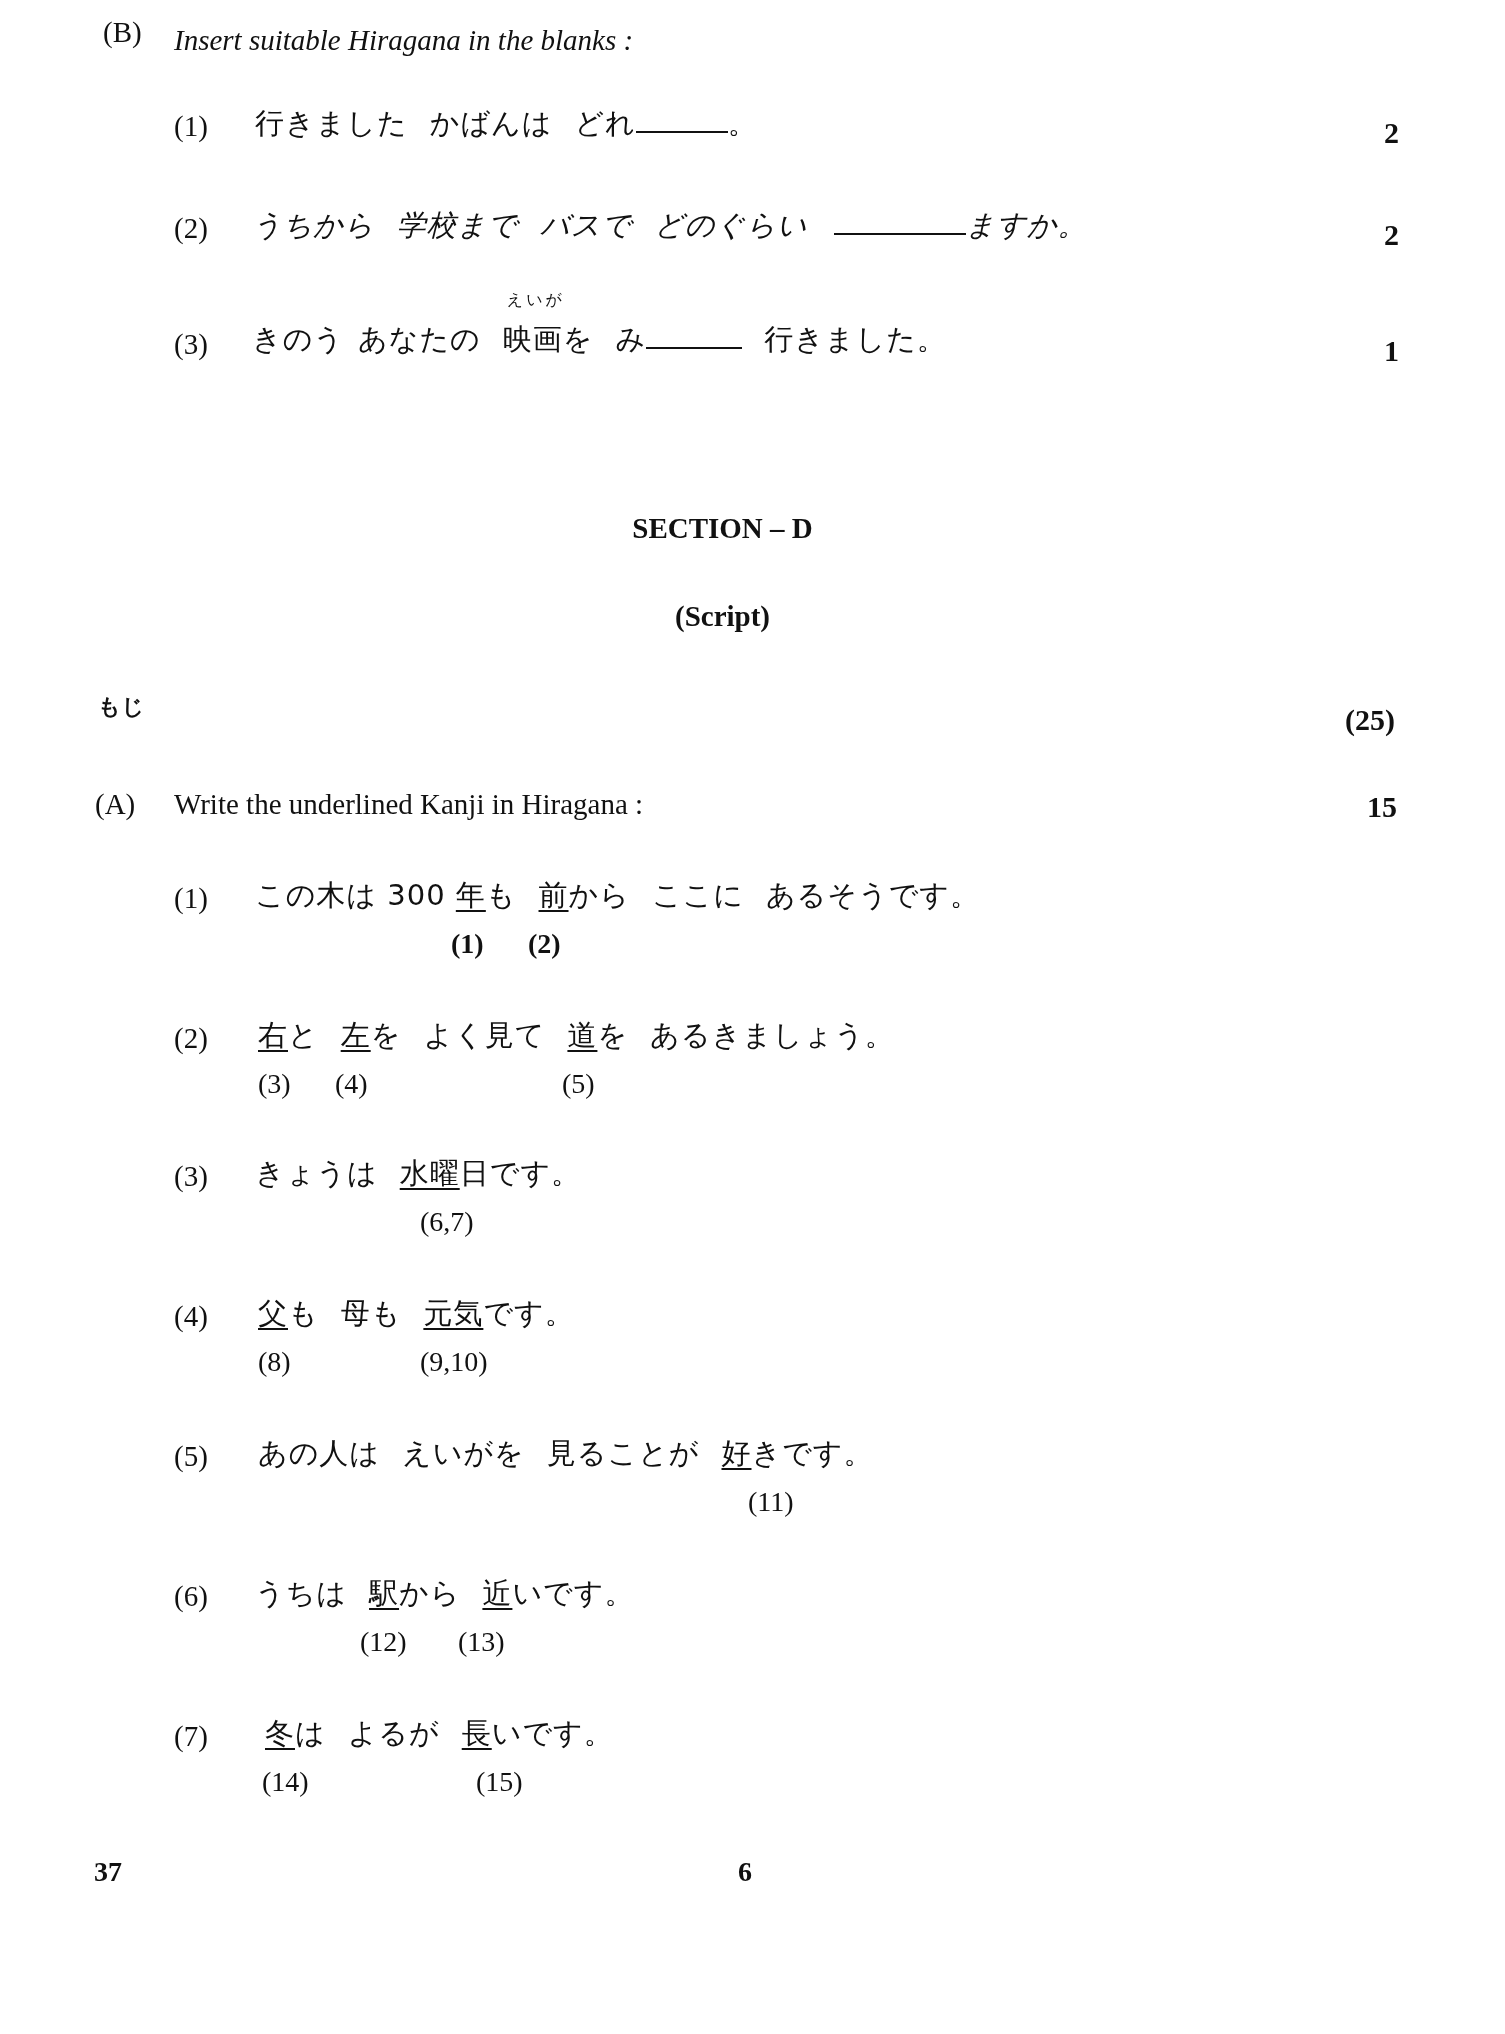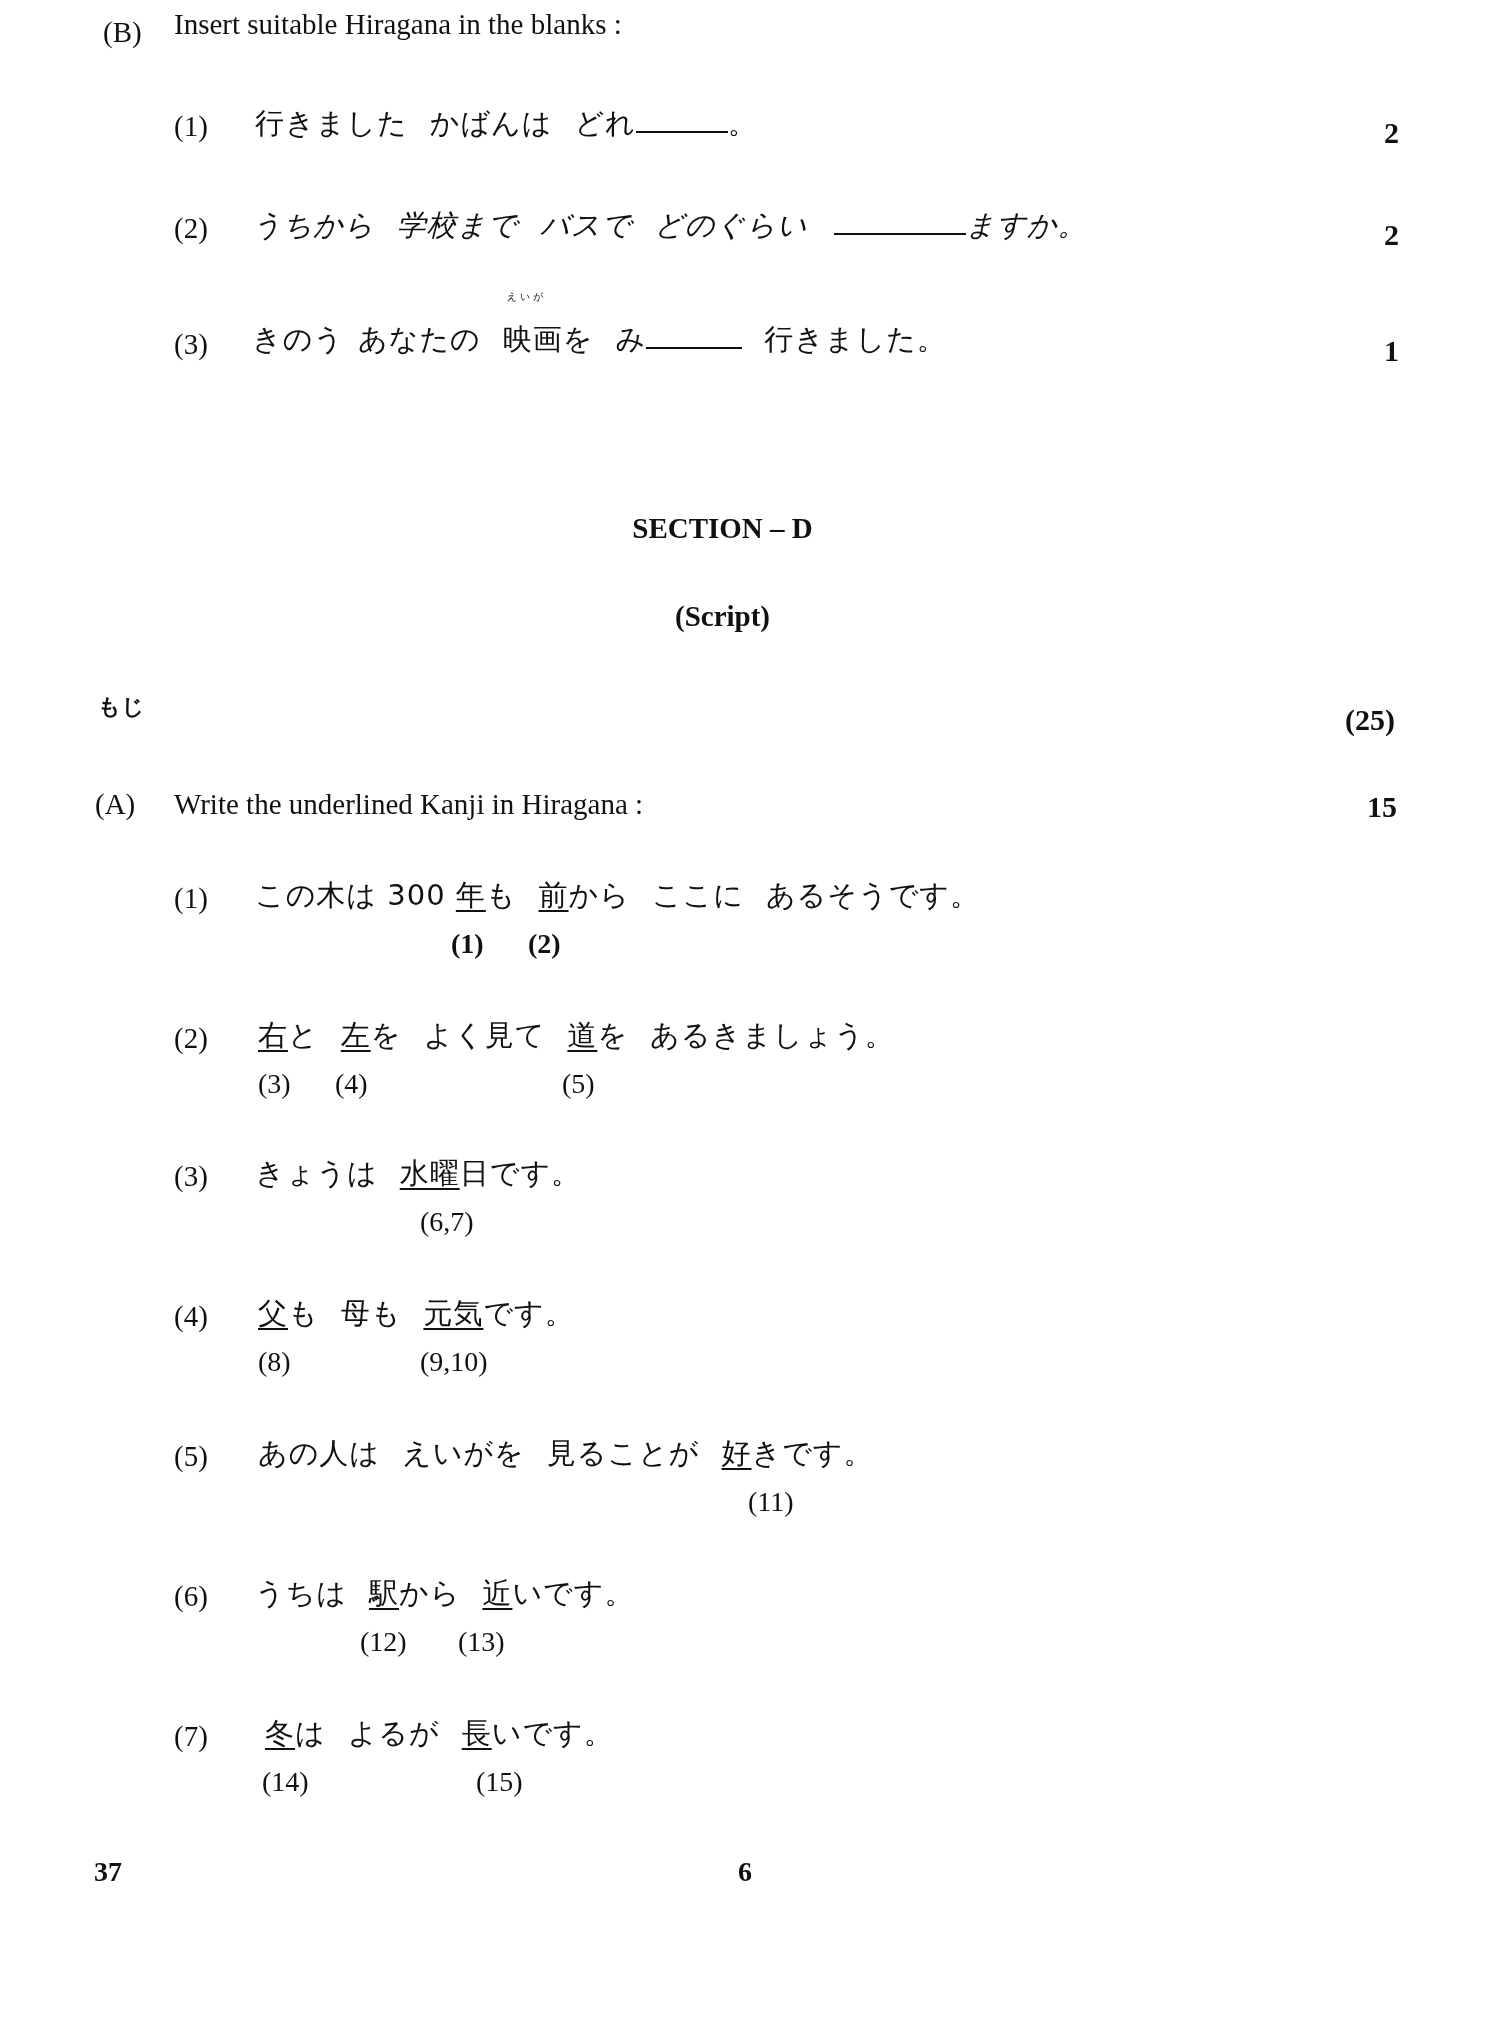--- a/index.html
+++ b/index.html
@@ -10,29 +10,29 @@
   .abs { position: absolute; white-space: nowrap; }
   .en { font-family: "Liberation Serif", serif; font-size: 29px; }
   .jp { font-family: "DejaVu Sans", sans-serif; font-size: 29px; letter-spacing: 1px; }
   .bold { font-weight: bold; }
   .mark { font-family: "Liberation Serif", serif; font-weight: bold; font-size: 30px; }
   .num { font-family: "Liberation Serif", serif; font-size: 29px; }
   .ul { text-decoration: underline; text-underline-offset: 5px; text-decoration-thickness: 2px; }
   .blank { display: inline-block; border-bottom: 2px solid #111; height: 24px; vertical-align: baseline; }
   .gap { display: inline-block; width: 22px; }
   .ruby-wrap { position: relative; display: inline-block; }
-  .ruby { position: absolute; top: -30px; left: 4px; font-size: 10px; font-family: "DejaVu Sans", sans-serif; letter-spacing: 3px; }
+  .ruby { position: absolute; top: -30px; left: 4px; font-size: 16px; font-family: "DejaVu Sans", sans-serif; letter-spacing: 3px; }
   .center { left: 0; width: 1505px; text-align: center; }
   .ref { font-family: "Liberation Serif", serif; font-size: 28px; }
 </style>
 </head>
 <body>
 
 <div class="abs en" style="left:103px; top:16px;">(B)</div>
-<div class="abs en" style="left:174px; top:8px;">Insert suitable Hiragana in the blanks :</div>
+<div class="abs en" style="left:174px; top:24px;font-style:italic;">Insert suitable Hiragana in the blanks :</div>
 
 <div class="abs num" style="left:174px; top:110px;">(1)</div>
 <div class="abs jp" style="left:255px; top:104px;">
   <span>行きました</span><span class="gap"></span><span>かばんは</span><span class="gap"></span><span>どれ</span><span class="blank" style="width:92px;"></span><span>。</span>
 </div>
 <div class="abs mark" style="left:1384px; top:116px;">2</div>
 
 <div class="abs num" style="left:174px; top:212px;">(2)</div>
 <div class="abs jp" style="left:252px; top:206px;font-style:italic;">
   <span>うちから</span><span class="gap"></span><span>学校まで</span><span class="gap"></span><span>バスで</span><span class="gap"></span><span>どのぐらい</span><span class="gap" style="width:26px;"></span><span class="blank" style="width:132px;"></span><span>ますか。</span>

